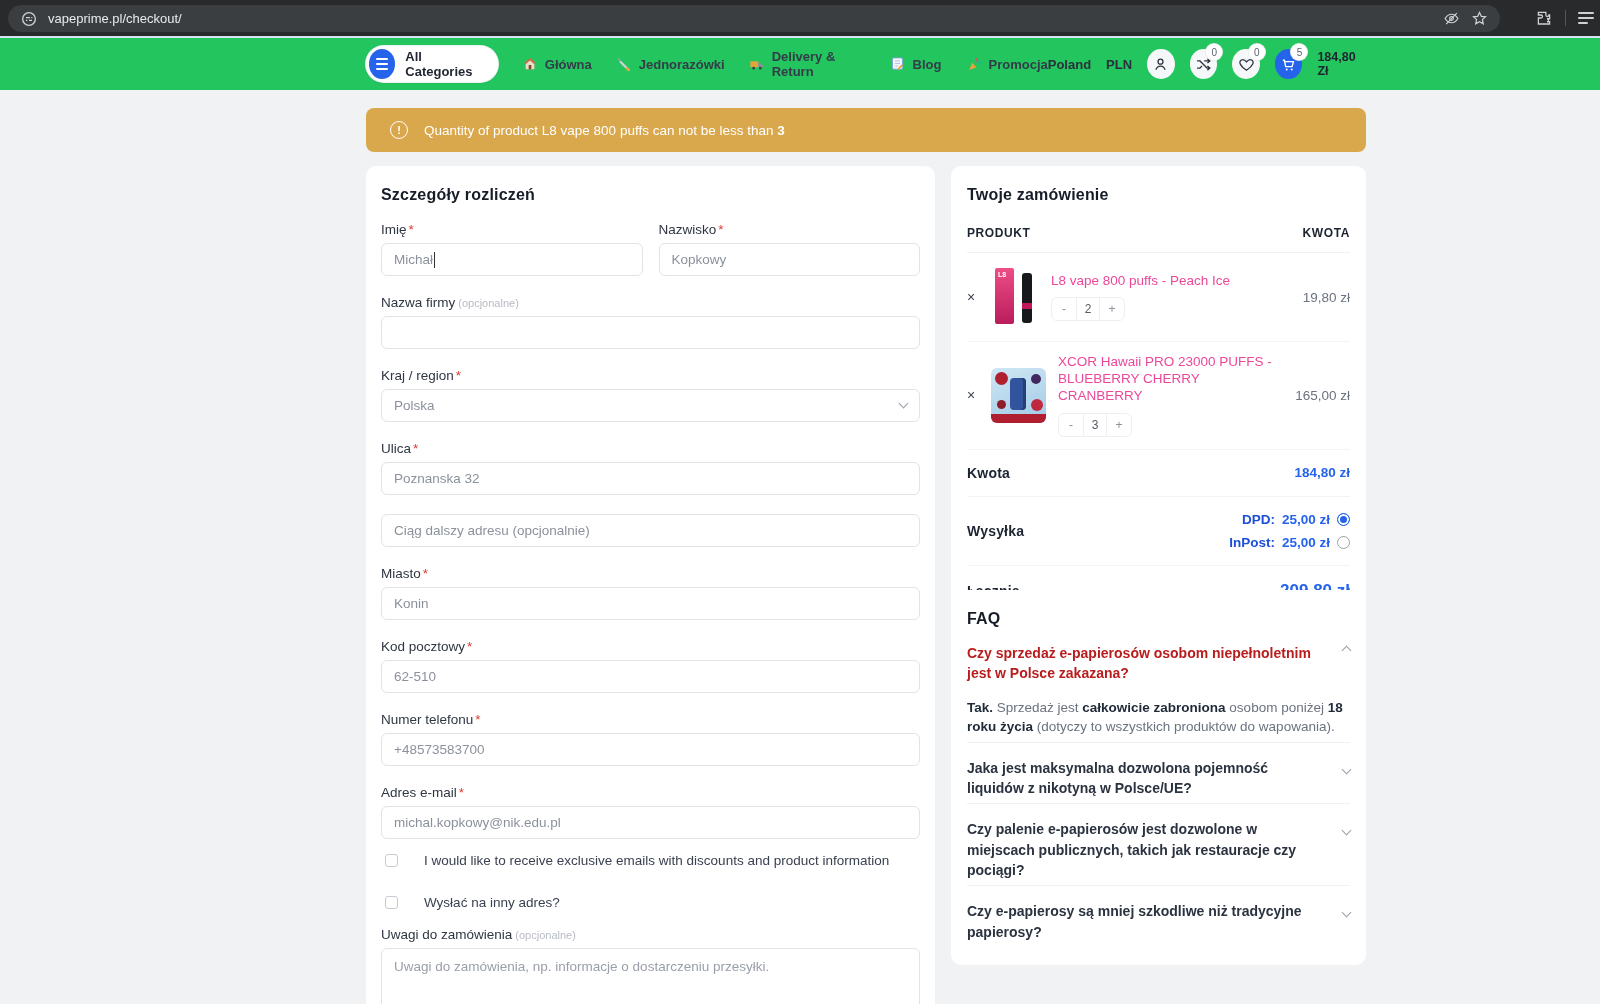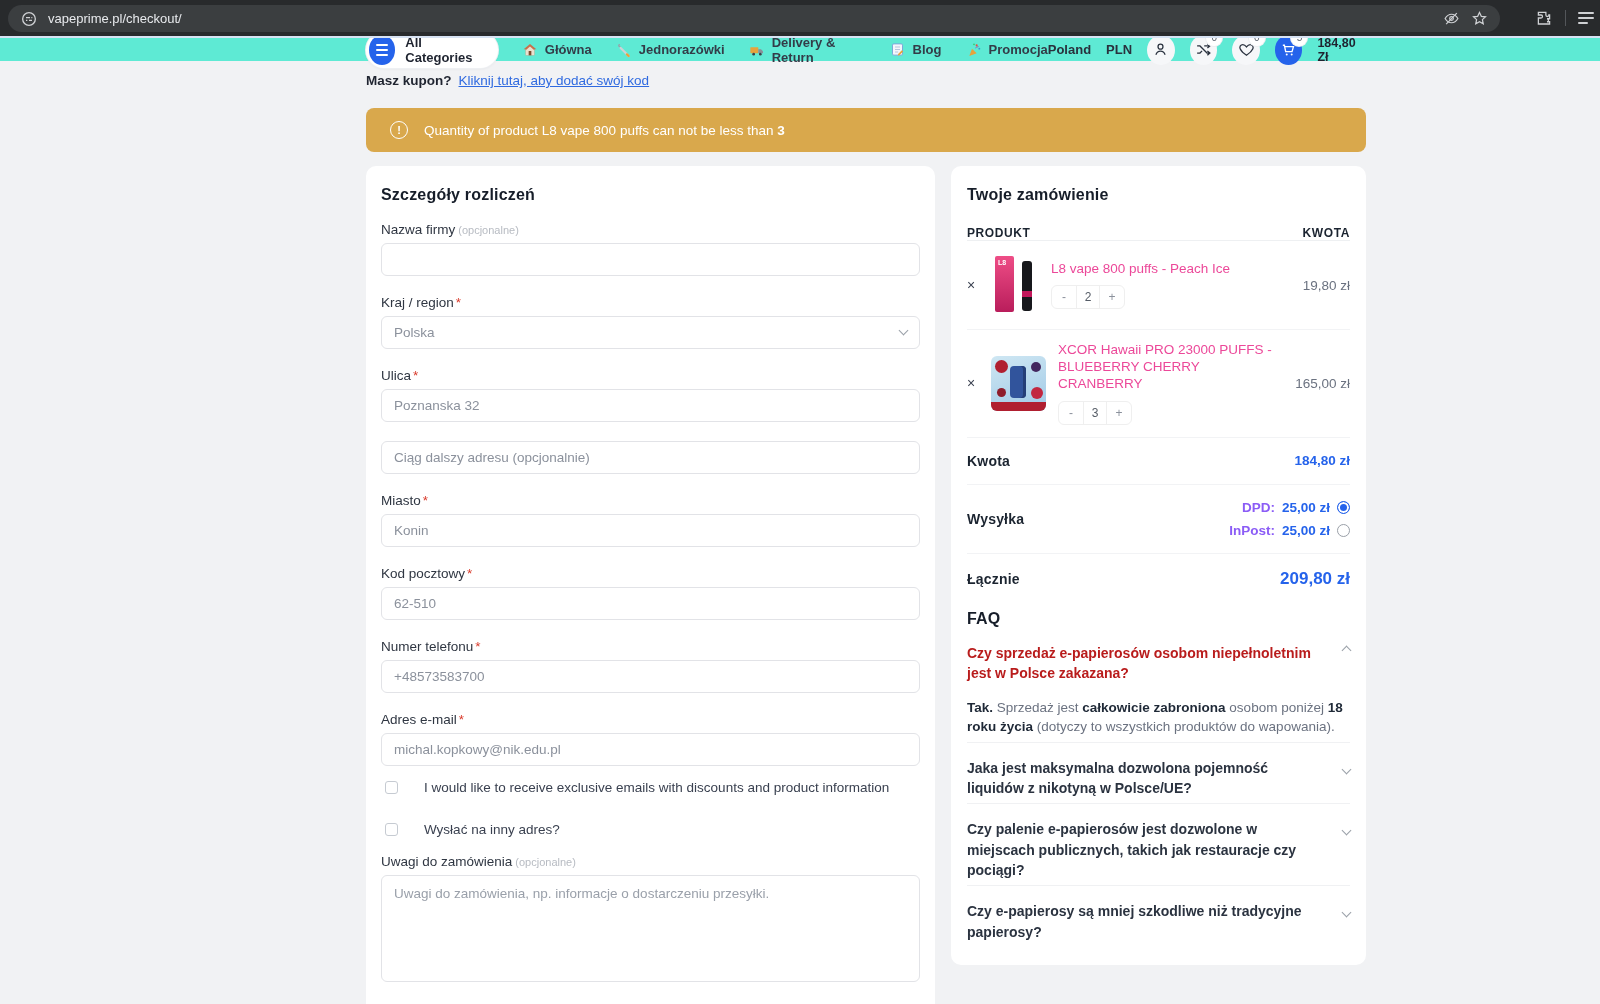--- a/index.html
+++ b/index.html
@@ -12,21 +12,21 @@
   .omni-url { color:#e8eaed; font-size:13px; flex:1; }
   .omni-ico { width:18px; height:18px; display:flex; align-items:center; justify-content:center; flex:none; }
   .browser-right { position:absolute; right:6px; top:0; height:36px; display:flex; align-items:center; gap:12px; }
   .chrome-sep { width:1px; height:16px; background:#53565a; }
   .menu-lines { width:16px; height:12px; display:flex; flex-direction:column; justify-content:space-between; }
   .menu-lines i { display:block; height:2px; background:#cfd1d4; border-radius:1px; }
   .menu-lines i:nth-child(3){ width:10px; }
   .chrome-edge { position:absolute; top:36px; left:0; width:1600px; height:2px; background:#d7e2f3; z-index:29; }
 
   
-  .site-header { position:absolute; top:38px; left:0; width:1600px; height:23px; background:#5eead4; z-index:20; display:flex; align-items:center; justify-content:flex-start; padding:0 234px 0 366px; }
+  .site-header { position:absolute; top:38px; left:0; width:1600px; height:52px; background:#22c55e; z-index:20; display:flex; align-items:center; justify-content:flex-start; padding:0 234px 0 366px; }
   .hdr-left { display:flex; align-items:center; gap:24px; }
   .allcat { display:flex; align-items:center; gap:10px; background:#fff; border-radius:999px; padding:3px 16px 3px 3px; box-shadow:0 0 0 1px #eef0f3, 0 1px 3px rgba(0,0,0,.06); cursor:pointer; }
   .burger { width:30px; height:30px; border-radius:50%; background:#2563eb; display:flex; flex-direction:column; align-items:center; justify-content:center; gap:3px; }
   .burger i { display:block; width:12px; height:2px; background:#fff; border-radius:1px; }
   .allcat-label { font-size:13px; font-weight:700; color:#1f2430; }
   .nav-item { display:flex; align-items:center; gap:7px; font-size:13px; font-weight:600; color:#333c48; cursor:pointer; }
   .nav-ico { width:16px; height:16px; display:inline-flex; flex:none; }
   .hdr-right { display:flex; align-items:center; gap:15px; }
   .hdr-text { font-size:13px; font-weight:600; color:#29313d; cursor:pointer; }
   .icon-circle { position:relative; width:30px; height:30px; border-radius:50%; background:#f6f7f9; display:flex; align-items:center; justify-content:center; cursor:pointer; }
@@ -65,21 +65,21 @@
   .chev { width:7px; height:7px; border-right:1.6px solid #9aa0a8; border-bottom:1.6px solid #9aa0a8; transform:rotate(45deg); margin-top:-4px; }
   .chev.up { transform:rotate(-135deg); margin-top:4px; }
   .checkrow { display:flex; align-items:center; gap:26px; margin:14px 0 0 4px; }
   .checkrow.second { margin-top:27px; }
   .checkbox { width:13px; height:13px; border:1px solid #c6cbd2; border-radius:3px; background:#fff; flex:none; cursor:pointer; }
   .checklabel { font-size:13.5px; color:#3a4150; }
   .notes-group { margin-top:17px; }
   .ftextarea { height:107px; border:1px solid #e2e3e7; border-radius:6px; padding:10px 12px; font-size:13.5px; color:#9aa0aa; }
 
   
-  .order-head { display:flex; justify-content:space-between; margin-top:22px; border-bottom:1px solid #eef0f2; }
+  .order-head { display:flex; justify-content:space-between; margin-top:22px; padding-bottom:12px; border-bottom:1px solid #eef0f2; }
   .order-col { font-size:12px; font-weight:700; letter-spacing:.6px; color:#1b2430; }
   .order-item { display:flex; align-items:center; gap:12px; padding:12px 0; border-bottom:1px solid #f2f3f5; }
   .x-btn { font-size:14px; color:#3a4150; cursor:pointer; flex:none; width:12px; }
   .thumb { flex:none; }
   .thumb1 { width:48px; height:64px; background:#fff; position:relative; }
   .t1-box { position:absolute; left:4px; top:3px; width:19px; height:56px; background:linear-gradient(180deg,#ee4d86,#b91d5b); border-radius:2px; }
   .t1-box span { position:absolute; top:3px; left:3px; font-size:7px; font-weight:700; color:#fff; }
   .t1-dev { position:absolute; right:7px; top:8px; width:10px; height:50px; background:#17181c; border-radius:3px; }
   .t1-dev i { display:block; margin-top:30px; height:6px; background:#c2185b; }
   .thumb2 { width:55px; height:55px; border-radius:6px; background:linear-gradient(160deg,#cfe7f3,#9fc9e6); position:relative; overflow:hidden; }
@@ -95,21 +95,21 @@
   .stepper { display:inline-flex; border:1px solid #efefef; border-radius:6px; overflow:hidden; }
   .stepper span { width:24px; height:22px; display:flex; align-items:center; justify-content:center; font-size:12px; color:#8b919c; cursor:pointer; }
   .stepper .qty { border-left:1px solid #efefef; border-right:1px solid #efefef; color:#555c66; cursor:default; }
   .item-price { font-size:13.5px; color:#6b7280; flex:none; }
   .sum-row { display:flex; justify-content:space-between; align-items:center; padding:15px 0; border-bottom:1px solid #f2f3f5; }
   .sum-row:last-child { border-bottom:none; padding-bottom:4px; }
   .sum-label { font-size:14px; font-weight:700; color:#1b2430; letter-spacing:.2px; }
   .sum-value { font-size:13.5px; font-weight:700; color:#2563eb; }
   .ship-opts { display:flex; flex-direction:column; gap:8px; align-items:flex-end; }
   .ship-line { display:flex; align-items:center; gap:7px; cursor:pointer; }
-  .ship-carrier { font-size:13.5px; font-weight:600; color:#8b5cf6; }
+  .ship-carrier { font-size:13.5px; font-weight:600; color:#1d4ed8; }
   .ship-price { font-size:13.5px; font-weight:700; color:#2563eb; }
   .radio { width:13px; height:13px; border-radius:50%; border:1.5px solid #9aa0a8; background:#fff; flex:none; }
   .radio.sel { border-color:#2563eb; box-shadow:inset 0 0 0 2px #fff; background:#2563eb; }
   .grand-total { font-size:17px; font-weight:700; color:#2563eb; }
 
   
   .faq-item { padding:15px 0 5px; }
   .faq-item + .faq-item { border-top:1px solid #f0f1f3; }
   .faq-item:first-of-type { padding-top:18px; }
   .faq-q { display:flex; justify-content:space-between; gap:10px; cursor:pointer; }
@@ -263,20 +263,35 @@
 </div>
 
 <div class="alert">
   <span class="alert-ico">!</span>
   <span class="alert-text"><span>Quantity of product L8 vape 800 puffs can not be less than</span>&nbsp;<b>3</b></span>
 </div>
 
 <div class="card billing-card">
   <div class="card-title">Szczegóły rozliczeń</div>
   <div class="form">
+    <div class="frow">
+      <div class="fgroup">
+        <div class="flabel"><span>Imię</span><span class="req">*</span></div>
+        <div class="finput">
+            <span>Michał</span>
+            <span class="caret"></span>
+          </div>
+      </div>
+      <div class="fgroup">
+        <div class="flabel"><span>Nazwisko</span><span class="req">*</span></div>
+        <div class="finput">
+            <span>Kopkowy</span>
+          </div>
+      </div>
+    </div>
     <div class="fgroup">
       <div class="flabel"><span>Nazwa firmy</span><span class="opt">(opcjonalne)</span></div>
       <div class="finput">
           <span></span>
         </div>
     </div>
     <div class="fgroup">
       <div class="flabel"><span>Kraj / region</span><span class="req">*</span></div>
       <div class="finput fselect">
           <span>Polska</span>

